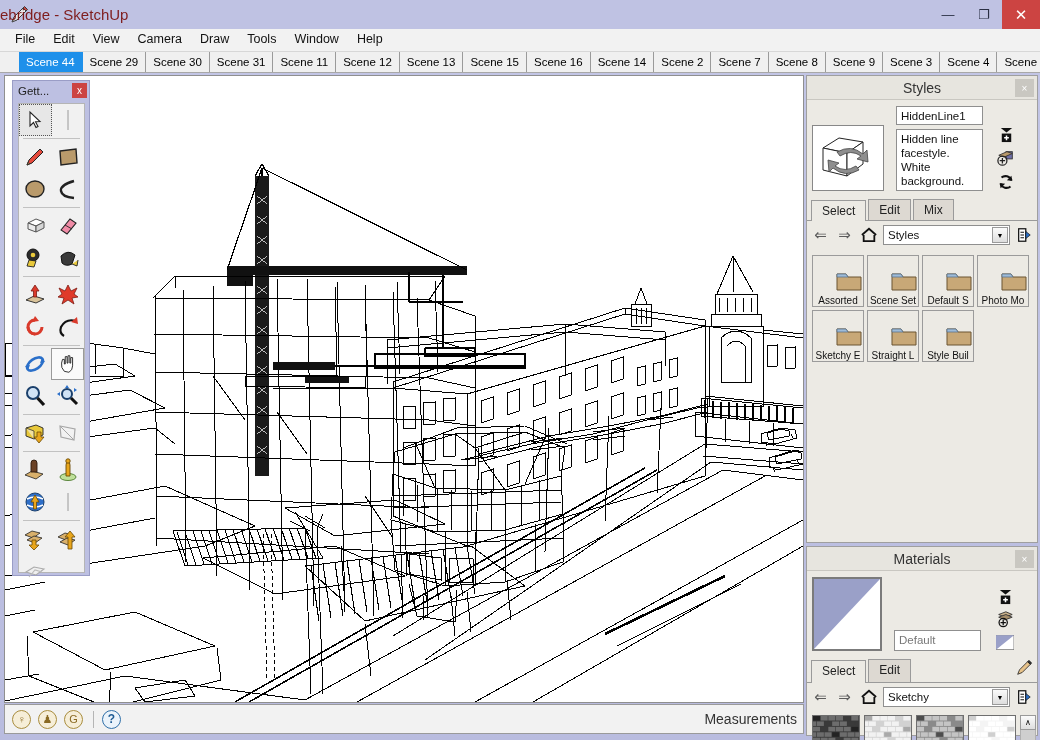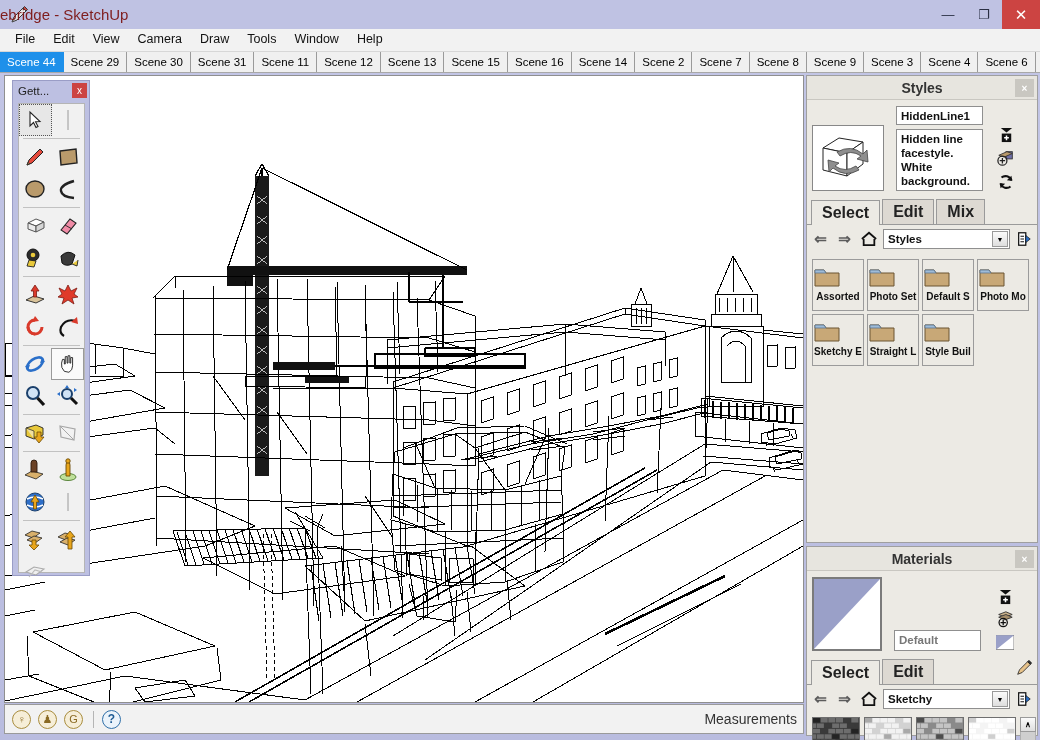--- a/index.html
+++ b/index.html
@@ -26,21 +26,21 @@
   
   #menubar { position:absolute; left:0; top:29px; width:1040px; height:23px;
              background:#f2f2f2; border-bottom:1px solid #d7d7d7; }
   #menubar ul { list-style:none; display:flex; height:23px; align-items:flex-start;
                 padding-left:6px; }
   #menubar li { padding:3px 9px; font-size:12.5px; color:#111; cursor:default; }
 
   
   #scenetabs { position:absolute; left:0; top:52px; width:1040px; height:21px;
                background:#f0f0f0; border-bottom:1px solid #a8a8a8;
-               display:flex; align-items:stretch; }
+               display:flex; align-items:stretch;padding-left:19px; }
   .stab { font-size:11.5px; color:#000; padding:0 7px; line-height:20px;
           border-right:1px solid #9a9a9a; background:#f0f0f0; cursor:default;
           white-space:nowrap; }
   .stab.active { background:#1e90ea; color:#fff; font-weight:normal;
                  border-right:1px solid #1e90ea; }
 
   
   #viewport { position:absolute; left:4px; top:75px; width:800px; height:628px;
               background:#fff; border:1px solid #8f8f8f; overflow:hidden; }
   #viewport svg { display:block; }
@@ -71,21 +71,21 @@
   #gsgrid { position:absolute; left:5px; top:22px; width:67px; height:470px;
             background:#f1f1f1; border:1px solid #b5b5b5; }
   .gs-row { display:flex; }
   .gs-cell { width:33px; height:32px; display:flex; align-items:center;
              justify-content:center; cursor:default; }
   .gs-cell.sel { border:1px dotted #555; background:#e7e7e7; }
   .gs-cell.box { border:1px solid #9a9a9a; background:#fafafa; }
   .gs-div { height:1px; background:#c2c2c2; margin:2px 4px; }
 
   
-  #rightdock { position:absolute; left:806px; top:75px; width:232px; height:660px;font-weight:bold; }
+  #rightdock { position:absolute; left:806px; top:75px; width:232px; height:660px; }
   .panel { background:#eceae4; border:1px solid #9f9f9f; }
   .panel-head { height:24px; background:#e7e5df; display:flex; align-items:center;
      justify-content:center; position:relative; border-bottom:1px solid #c9c7c1; }
   .panel-head .ptitle { font-size:14px; color:#333; }
   .panel-head .pclose { position:absolute; right:3px; top:3px; width:19px;
      height:18px; background:#c9c7c1; color:#fff; font-size:10px; display:flex;
      align-items:center; justify-content:center; }
 
   .style-top { display:flex; padding:6px 20px 6px 5px; gap:12px;align-items:flex-end; }
   .thumb { width:72px; height:66px; background:#fff; border:1px solid #888; }
@@ -94,41 +94,41 @@
             color:#111; padding:2px 4px; height:19px; line-height:15px; }
   .tarea { background:#fff; border:1px solid #8f8f8f; font-size:11.5px;
            color:#111; padding:2px 4px; flex:1; line-height:14px; }
   .style-btns { width:22px; display:flex; flex-direction:column;
                 align-items:center; gap:6px; padding-top:2px; }
   .sbtn { width:19px; height:18px; display:flex; align-items:center;
           justify-content:center; font-size:12px; color:#111; }
 
   .tabrow { display:flex; border-bottom:1px solid #9a9a9a; padding-left:4px;
             margin-top:2px; position:relative; }
-  .ptab { font-size:16px; padding:3px 10px 3px 10px; border:1px solid #9a9a9a;
+  .ptab { font-size:12px; padding:3px 10px 3px 10px; border:1px solid #9a9a9a;
           border-bottom:none; background:#ddd9d2; margin-right:2px; color:#222;
           cursor:default; }
   .ptab.active { background:#eceae4; position:relative; top:1px; }
 
   .navrow { display:flex; align-items:center; gap:5px; padding:4px 4px; }
   .navicon { width:19px; height:18px; display:flex; align-items:center;
              justify-content:center; font-size:15px; color:#5c5c5c; }
   .combo { flex:1; height:20px; background:#fff; border:1px solid #8f8f8f;
            display:flex; align-items:center; position:relative; }
   .combo span.val { font-size:11.5px; color:#111; padding-left:4px; }
   .combo .arrow { position:absolute; right:1px; top:1px; width:16px; height:16px;
      border:1px solid #9a9a9a; background:linear-gradient(#fbfbfb,#dedede);
      display:flex; align-items:center; justify-content:center; font-size:7px; }
   .detail { width:18px; height:18px; display:flex; align-items:center;
             justify-content:center; font-size:12px; }
 
   .folders { display:flex; flex-wrap:wrap; gap:3px; padding:6px 5px; }
   .folder { width:52px; height:52px; border:1px solid #9b9b9b; background:#eceae4;
-     display:flex; flex-direction:column; align-items:flex-start;
-     justify-content:flex-start; padding-top:5px; cursor:default; }
+     display:flex; flex-direction:column; align-items:flex-end;
+     justify-content:flex-start; padding-top:13px; cursor:default; }
   .folder .flabel { font-size:10px; color:#111; margin-top:2px;
      white-space:nowrap; overflow:hidden; width:50px; text-align:center; }
 
   .matswatch { width:70px; height:74px; border:2px solid #7b7b7b; }
   .mat-btns { width:24px; display:flex; flex-direction:column; align-items:center;
               gap:5px; padding-top:2px; }
 
   .swatches { display:flex; gap:4px; padding:4px 5px 0 5px; align-items:flex-start;}
   .swatch { width:48px; height:40px; border:1px solid #6f6f6f; }
   .swscroll { margin-left:auto; width:16px; }
@@ -801,21 +801,21 @@
               <path d="M2 5 L11 5 L13 8 L26 8 L26 21 L2 21 Z" fill="#c8a877" stroke="#6b5433" stroke-width="1"></path>
               <path d="M2 5 L11 5 L13 8 L2 8 Z" fill="#9fbcd8" stroke="#5a7590" stroke-width="0.8"></path>
             </svg>
             <span class="flabel">Assorted</span>
           </div>
           <div class="folder">
             <svg width="28" height="24" viewBox="0 0 28 24">
               <path d="M2 5 L11 5 L13 8 L26 8 L26 21 L2 21 Z" fill="#c8a877" stroke="#6b5433" stroke-width="1"></path>
               <path d="M2 5 L11 5 L13 8 L2 8 Z" fill="#9fbcd8" stroke="#5a7590" stroke-width="0.8"></path>
             </svg>
-            <span class="flabel">Photo Set</span>
+            <span class="flabel">Scene Set</span>
           </div>
           <div class="folder">
             <svg width="28" height="24" viewBox="0 0 28 24">
               <path d="M2 5 L11 5 L13 8 L26 8 L26 21 L2 21 Z" fill="#c8a877" stroke="#6b5433" stroke-width="1"></path>
               <path d="M2 5 L11 5 L13 8 L2 8 Z" fill="#9fbcd8" stroke="#5a7590" stroke-width="0.8"></path>
             </svg>
             <span class="flabel">Default S</span>
           </div>
           <div class="folder">
             <svg width="28" height="24" viewBox="0 0 28 24">

